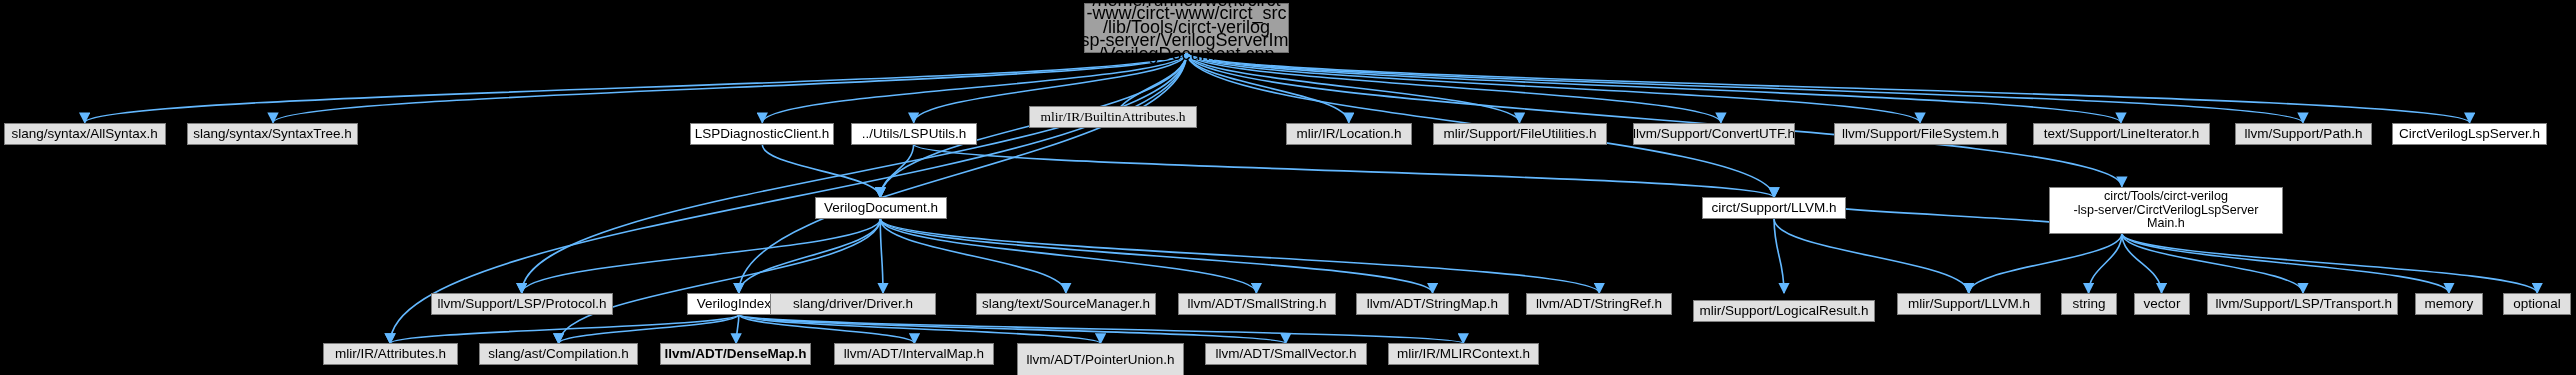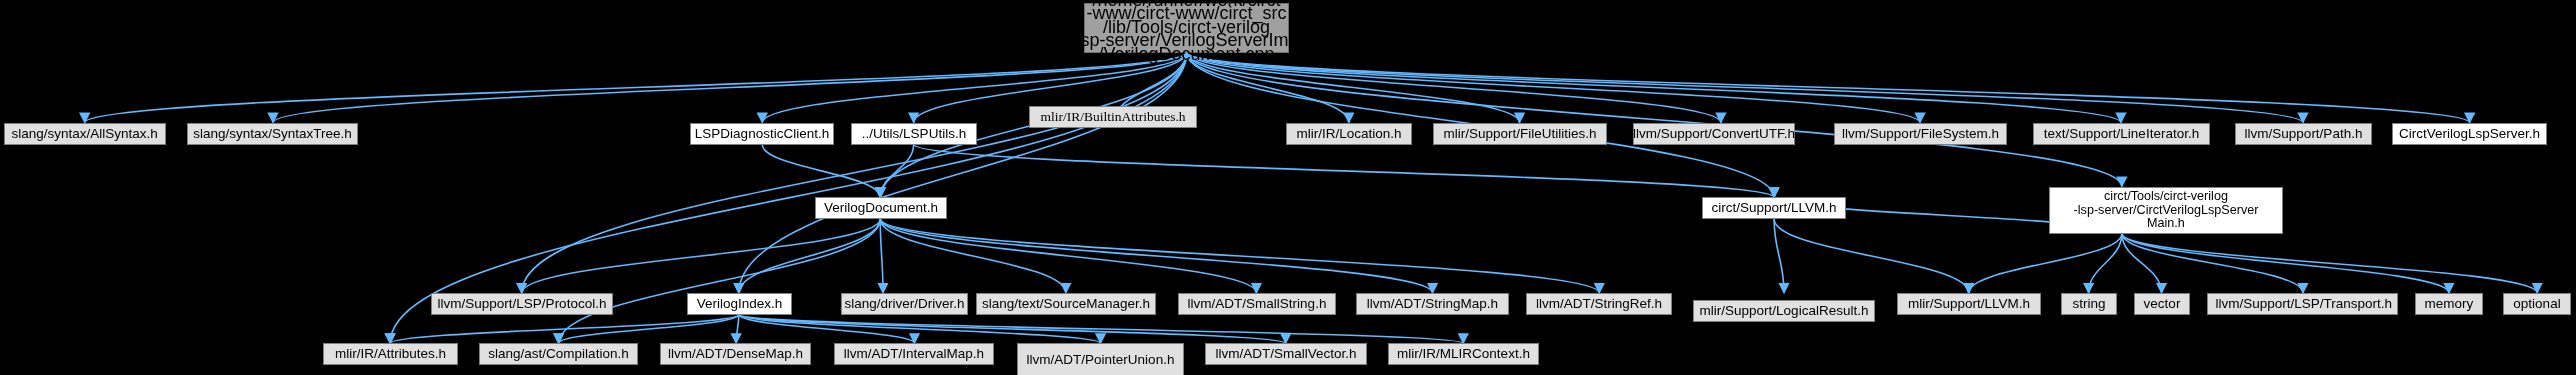--- a/index.html
+++ b/index.html
@@ -125,34 +125,34 @@
       <div class="node" style="left: 2033px; top: 123px; width: 177px; height: 21.6px;">text/Support/LineIterator.h</div>
       <div class="node" style="left: 2235px; top: 123px; width: 137px; height: 21.6px;">llvm/Support/Path.h</div>
       <div class="node white" style="left: 2392px; top: 123px; width: 155px; height: 21.6px;">CirctVerilogLspServer.h</div>
       <div class="node white" style="left: 815px; top: 197px; width: 132px; height: 21.6px;">VerilogDocument.h</div>
       <div class="node white" style="left: 1702px; top: 197px; width: 144px; height: 21.6px;">circt/Support/LLVM.h</div>
       <div class="node white" style="left: 2005px; top: 187px; width: 234px; height: 47px; font-size: 12.6px; line-height: 13.5px; margin-left: 44px;">circt/Tools/circt-verilog
 -lsp-server/CirctVerilogLspServer
 Main.h</div>
       <div class="node" style="left: 431px; top: 293px; width: 182px; height: 21.6px;">llvm/Support/LSP/Protocol.h</div>
       <div class="node white" style="left: 687px; top: 293px; width: 105px; height: 21.6px;">VerilogIndex.h</div>
-      <div class="node" style="left: 841px; top: 293px; width: 127px; height: 21.6px;">slang/driver/Driver.h</div>
+      <div class="node" style="left: 770px; top: 293px; width: 166px; height: 21.6px;">slang/driver/Driver.h</div>
       <div class="node" style="left: 976px; top: 293px; width: 180px; height: 21.6px;">slang/text/SourceManager.h</div>
       <div class="node" style="left: 1178px; top: 293px; width: 158px; height: 21.6px;">llvm/ADT/SmallString.h</div>
       <div class="node" style="left: 1356px; top: 293px; width: 153px; height: 21.6px;">llvm/ADT/StringMap.h</div>
       <div class="node" style="left: 1526px; top: 293px; width: 146px; height: 21.6px;">llvm/ADT/StringRef.h</div>
       <div class="node" style="left: 1693px; top: 300px; width: 182px; height: 21.6px;">mlir/Support/LogicalResult.h</div>
       <div class="node" style="left: 1897px; top: 293px; width: 144px; height: 21.6px;">mlir/Support/LLVM.h</div>
       <div class="node" style="left: 2061px; top: 293px; width: 56px; height: 21.6px;">string</div>
       <div class="node" style="left: 2134px; top: 293px; width: 56px; height: 21.6px;">vector</div>
       <div class="node" style="left: 2207px; top: 293px; width: 191px; height: 21.6px; padding-left: 8px;">llvm/Support/LSP/Transport.h</div>
       <div class="node" style="left: 2415px; top: 293px; width: 68px; height: 21.6px;">memory</div>
       <div class="node" style="left: 2503px; top: 293px; width: 68px; height: 21.6px;">optional</div>
       <div class="node" style="left: 323px; top: 343px; width: 135px; height: 21.6px;">mlir/IR/Attributes.h</div>
       <div class="node" style="left: 479px; top: 343px; width: 159px; height: 21.6px;">slang/ast/Compilation.h</div>
-      <div class="node" style="left: 660px; top: 343px; width: 151px; height: 21.6px;">llvm/ADT/DenseMap.h</div>
+      <div class="node" style="left: 660px; top: 343px; width: 151px; height: 21.6px; font-weight: bold;">llvm/ADT/DenseMap.h</div>
       <div class="node" style="left: 834px; top: 343px; width: 160px; height: 21.6px;">llvm/ADT/IntervalMap.h</div>
       <div class="node" style="left: 1017px; top: 343px; width: 167px; height: 33px;">llvm/ADT/PointerUnion.h</div>
       <div class="node" style="left: 1205px; top: 343px; width: 162px; height: 21.6px;">llvm/ADT/SmallVector.h</div>
       <div class="node" style="left: 1388px; top: 343px; width: 151px; height: 21.6px;">mlir/IR/MLIRContext.h</div>
     </div>
 </div>
 
 
 </body></html>

